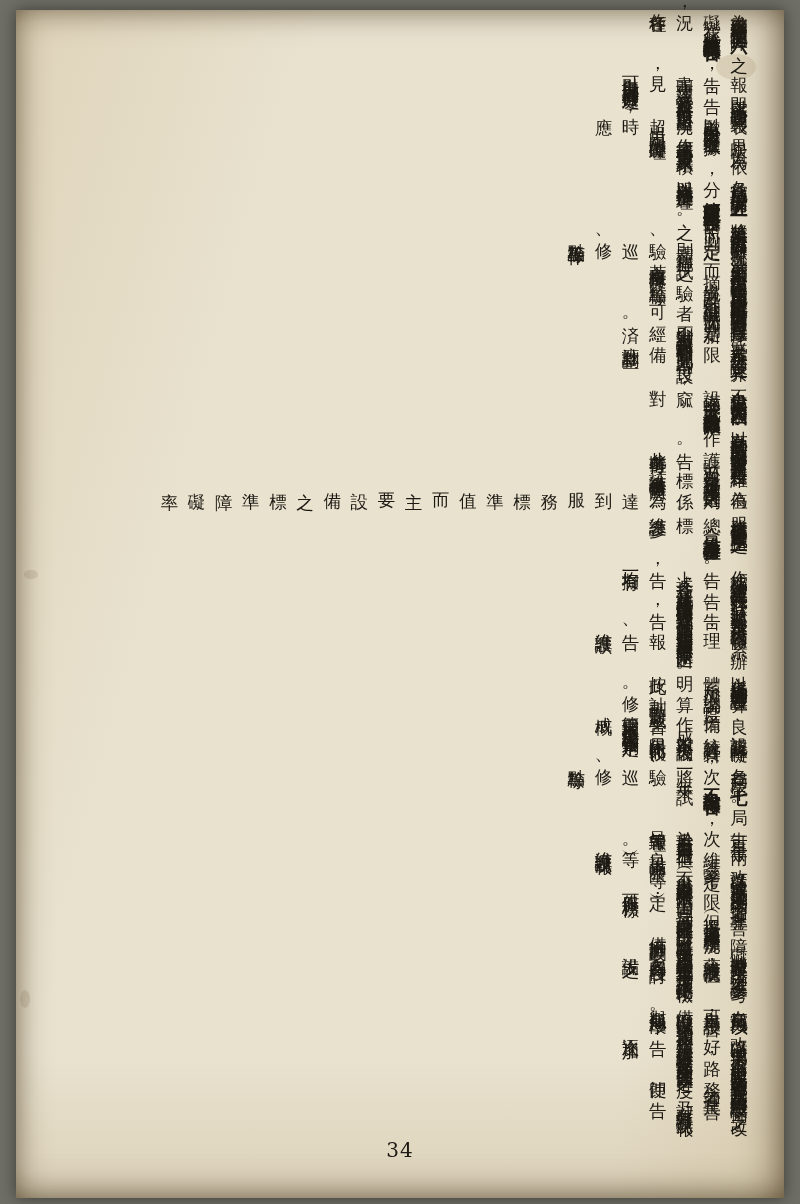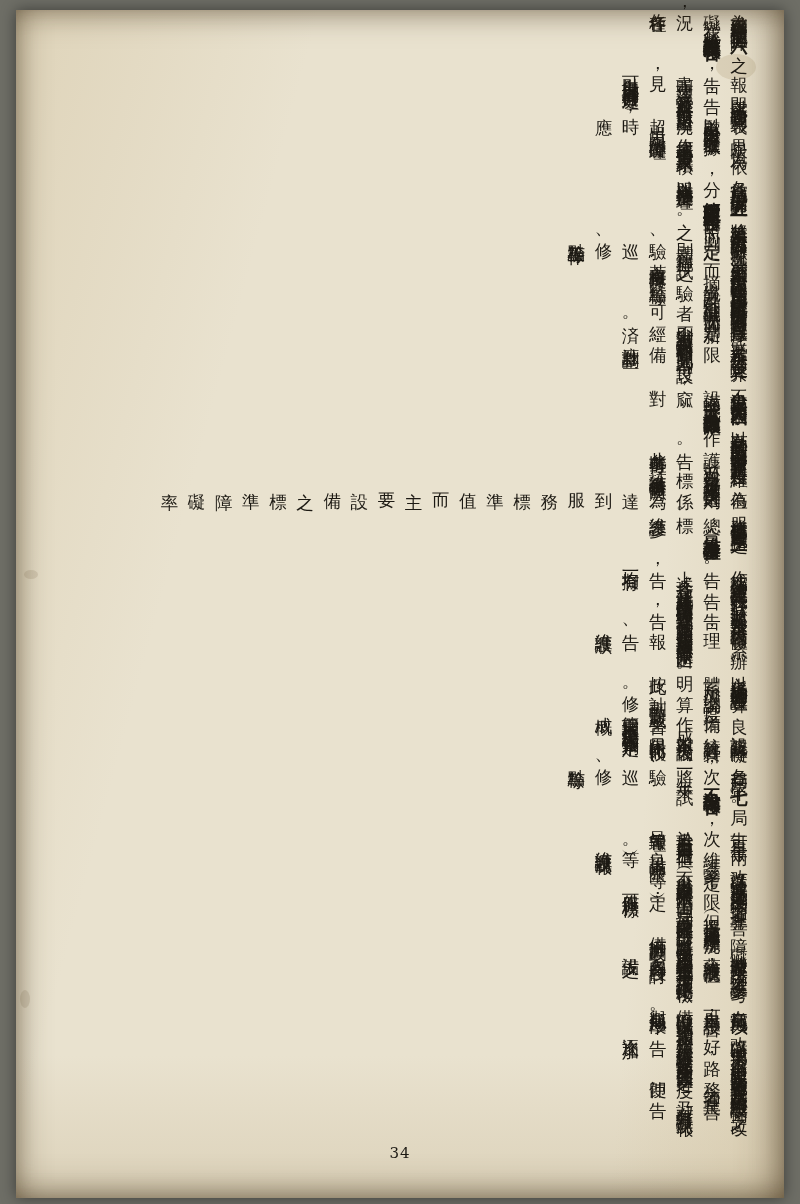--- a/index.html
+++ b/index.html
@@ -94,21 +94,21 @@
   .col.indent {
     padding-top: 22px;
   }
   .page-number {
     position: absolute;
     left: 0;
     right: 0;
     bottom: 36px;
     text-align: center;
     font-family: "DejaVu Serif", serif;
-    font-size: 15px;
+    font-size: 20px;
     color: #1d1a14;
     letter-spacing: 1px;
   }
   
   .blot {
     position: absolute;
     border-radius: 50%;
     background: rgba(120,100,70,0.16);
     pointer-events: none;
   }

